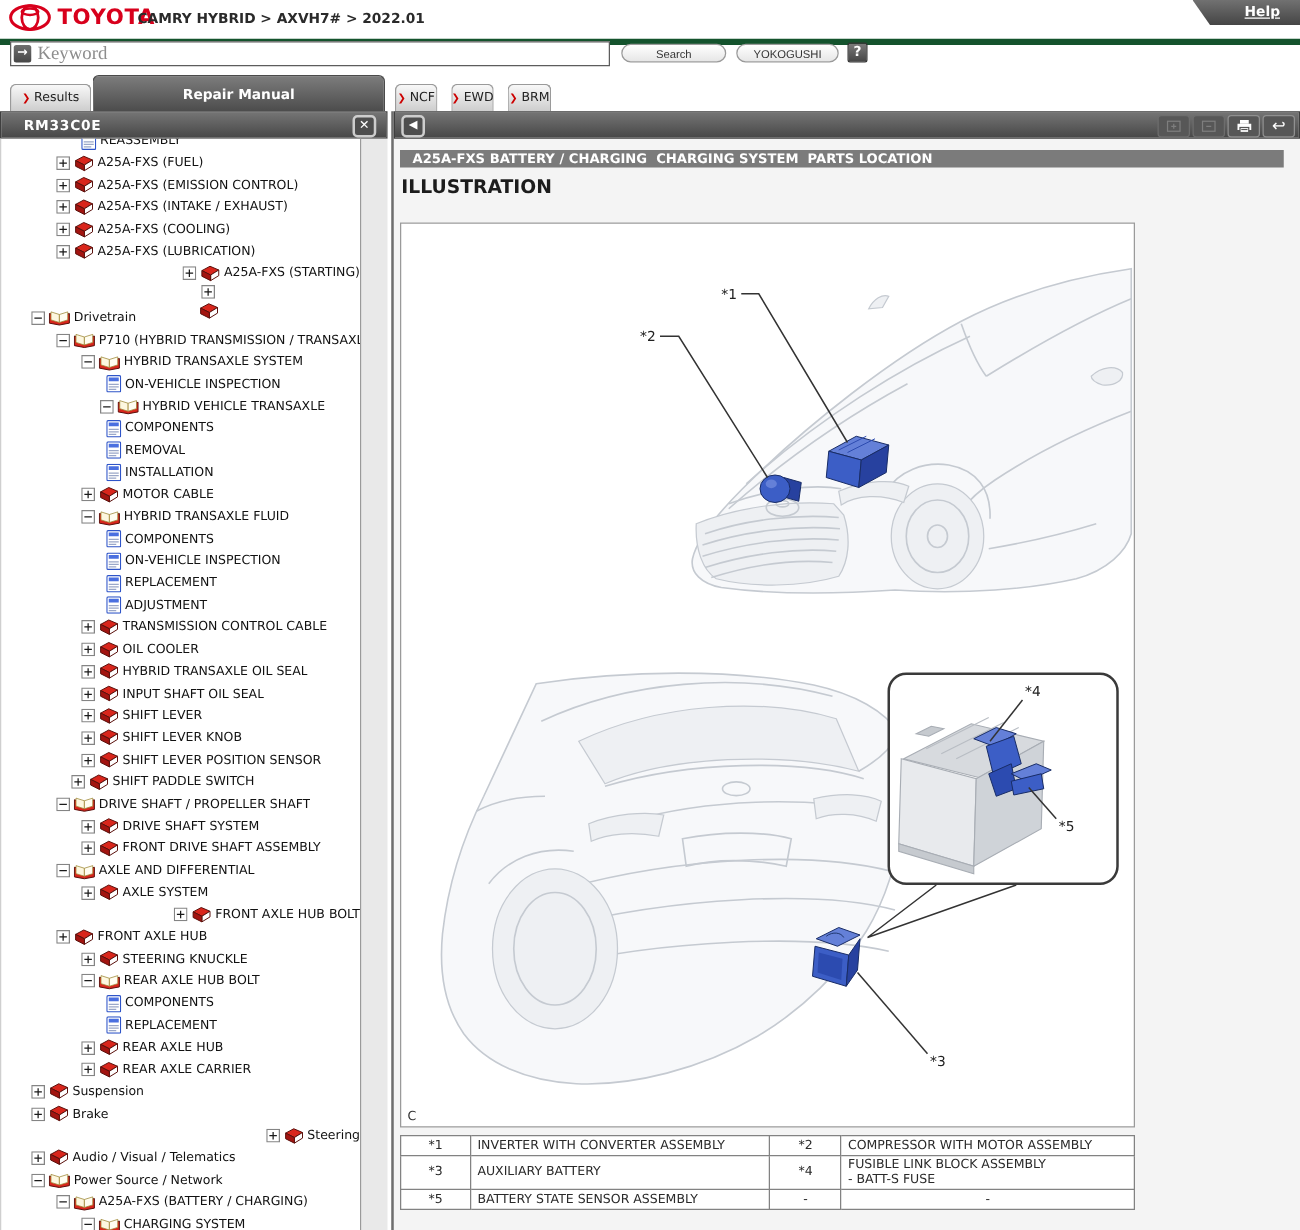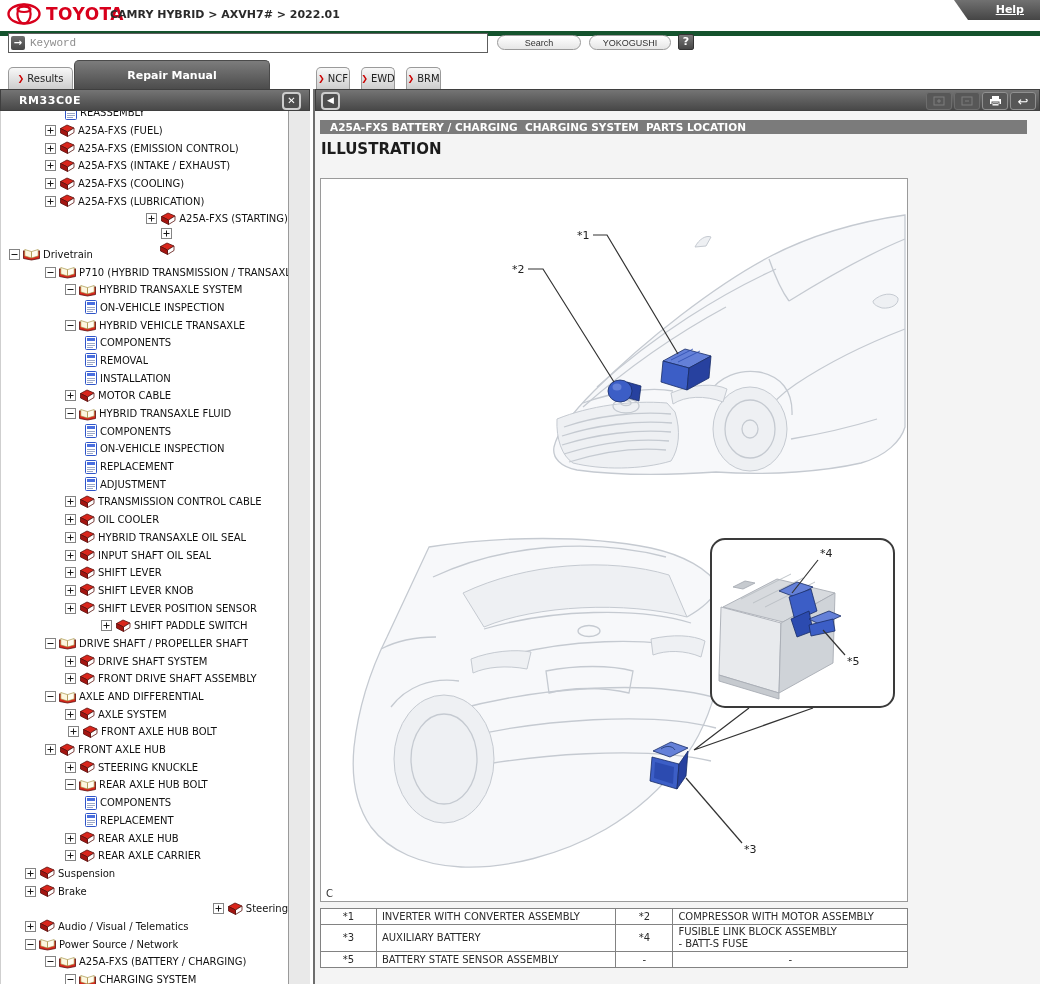--- a/index.html
+++ b/index.html
@@ -17,39 +17,39 @@
   .crumb { position:absolute; left:110px; top:8px; font-size:11px; font-weight:600; color:#2a2a2a; }
   .help-btn { position:absolute; right:0; top:0; width:86px; height:20px;
     background:linear-gradient(#717171,#454545);
     clip-path:polygon(0 0,100% 0,100% 100%,14px 100%); cursor:pointer; }
   .help-btn span { position:absolute; right:16px; top:3px; color:#fff; font-size:11px; font-weight:bold; text-decoration:underline; }
 
   
   .kw-wrap { position:absolute; top:33px; left:8px; width:480px; height:20px; border:1px solid #5d5d5d; background:#fff; }
   .kw-icon { position:absolute; left:2px; top:2px; width:14px; height:14px; background:linear-gradient(#6f6f6f,#474747);
     color:#fff; font-size:10px; line-height:14px; text-align:center; border-radius:2px; font-weight:bold; }
-  .kw-input { position:absolute; left:19px; top:1px; width:455px; height:16px; border:none; outline:none; font-size:11px; color:#333;
-    font-family:Liberation Mono, monospace; }
+  .kw-input { position:absolute; left:19px; top:1px; width:455px; height:16px; border:none; outline:none; font-size:15px; color:#333;
+    font-family:Liberation Serif, serif; }
   .kw-input::placeholder { color:#8d8d8d; }
   .pill-btn { position:absolute; top:35px; height:15px; border:1px solid #9a9a9a; border-radius:8px;
     background:linear-gradient(#ffffff,#e6e6e6); font-size:9px; color:#333; text-align:center; line-height:13px; cursor:pointer; }
   .pill-search { left:497px; width:84px; }
   .pill-yoko { left:589px; width:82px; }
   .qmark { position:absolute; left:678px; top:34px; width:16px; height:16px; background:linear-gradient(#7a7a7a,#474747);
     border:1px solid #333; border-radius:2px; color:#fff; font-weight:bold; font-size:11px; line-height:14px; text-align:center; cursor:pointer; }
 
   
   .tabs { position:absolute; top:58px; left:0; right:0; height:31px; background:#fff; }
   .tab { position:absolute; bottom:0; height:22px; border:1px solid #9a9a9a; border-bottom:none; border-radius:5px 5px 0 0;
     background:linear-gradient(#f8f8f8,#cdcdcd); font-size:10px; color:#222;
     display:flex; align-items:center; justify-content:center; gap:3px; cursor:pointer; white-space:nowrap; }
   .tab .arr { color:#cc0000; font-size:8px; font-weight:bold; }
   .tab.active { height:29px; background:linear-gradient(#7c7c7c,#4c4c4c); color:#fff; font-weight:bold; border-color:#4a4a4a; font-size:11px; }
   .tab-0 { left:8px;   width:65px; }
-  .tab-1 { left:74px;  width:196px; }
+  .tab-1 { left:74px;  width:234px; }
   .tab-2 { left:316px; width:34px; }
   .tab-3 { left:361px; width:34px; }
   .tab-4 { left:406px; width:35px; }
 
   
   .bar { background:linear-gradient(#747474,#484848); border:1px solid #3f3f3f; }
   .sq-btn { background:#4e4e4e; border:2px solid #cdcdcd; border-radius:4px; color:#fff; text-align:center; cursor:pointer; }
 
   
   .sidebar { position:absolute; top:89px; left:0; width:310px; bottom:0; }
@@ -267,21 +267,21 @@
             </span>
             <span class="ico">
               <svg width="16" height="14" viewBox="0 0 16 14">
                 <polygon points="1.5,4.5 8,1 15,4 8.5,8" fill="#d9261c" stroke="#5a100c" stroke-width="0.8"></polygon>
                 <polygon points="8.5,8 15,4 15,8.5 8.5,12.5" fill="#fdfdfd" stroke="#5a100c" stroke-width="0.8"></polygon>
                 <polygon points="1.5,4.5 8.5,8 8.5,12.5 1.5,9" fill="#a31410" stroke="#5a100c" stroke-width="0.8"></polygon>
               </svg>
             </span>
             <span class="tlabel">CRUISE CONTROL</span>
           </div>
-          <div class="trow" style="padding-left: 8px;">
+          <div class="trow" style="padding-left: 24px;">
             <span class="ico">
               <svg width="11" height="11">
                 <rect x="0.5" y="0.5" width="10" height="10" fill="#fff" stroke="#848484"></rect>
                 <path d="M2.5,5.5 H8.5" stroke="#1a1a1a"></path>
               </svg>
             </span>
             <span class="ico">
               <svg width="17" height="14" viewBox="0 0 17 14">
                 <path d="M0.5,3.8 L8.5,6 L16.5,3.8 L16.5,11.5 L8.5,13 L0.5,11.5 Z" fill="#d9261c" stroke="#5a100c" stroke-width="0.8"></path>
                 <polygon points="1.8,2.5 8.5,4.6 8.5,11 1.8,8.9" fill="#fdf7df" stroke="#9b8430" stroke-width="0.6"></polygon>
@@ -325,21 +325,21 @@
           <div class="trow" style="padding-left: 84px;">
             <span class="ico">
               <svg width="12" height="14" viewBox="0 0 12 14">
                 <rect x="0.5" y="0.5" width="11" height="13" rx="1" fill="#fff" stroke="#2f55c8"></rect>
                 <rect x="2" y="2" width="8" height="3" fill="#4a6fe0"></rect>
                 <path d="M2,7.5 H10 M2,9.5 H10 M2,11.5 H8" stroke="#9aa7c8"></path>
               </svg>
             </span>
             <span class="tlabel">ON-VEHICLE INSPECTION</span>
           </div>
-          <div class="trow" style="padding-left: 64px;">
+          <div class="trow" style="padding-left: 64px; margin-left: 15px;">
             <span class="ico">
               <svg width="11" height="11">
                 <rect x="0.5" y="0.5" width="10" height="10" fill="#fff" stroke="#848484"></rect>
                 <path d="M2.5,5.5 H8.5" stroke="#1a1a1a"></path>
               </svg>
             </span>
             <span class="ico">
               <svg width="17" height="14" viewBox="0 0 17 14">
                 <path d="M0.5,3.8 L8.5,6 L16.5,3.8 L16.5,11.5 L8.5,13 L0.5,11.5 Z" fill="#d9261c" stroke="#5a100c" stroke-width="0.8"></path>
                 <polygon points="1.8,2.5 8.5,4.6 8.5,11 1.8,8.9" fill="#fdf7df" stroke="#9b8430" stroke-width="0.6"></polygon>
@@ -555,21 +555,21 @@
             </span>
             <span class="ico">
               <svg width="16" height="14" viewBox="0 0 16 14">
                 <polygon points="1.5,4.5 8,1 15,4 8.5,8" fill="#d9261c" stroke="#5a100c" stroke-width="0.8"></polygon>
                 <polygon points="8.5,8 15,4 15,8.5 8.5,12.5" fill="#fdfdfd" stroke="#5a100c" stroke-width="0.8"></polygon>
                 <polygon points="1.5,4.5 8.5,8 8.5,12.5 1.5,9" fill="#a31410" stroke="#5a100c" stroke-width="0.8"></polygon>
               </svg>
             </span>
             <span class="tlabel">SHIFT LEVER POSITION SENSOR</span>
           </div>
-          <div class="trow" style="padding-left: 100px;">
+          <div class="trow" style="padding-left: 56px;">
             <span class="ico">
               <svg width="11" height="11">
                 <rect x="0.5" y="0.5" width="10" height="10" fill="#fff" stroke="#848484"></rect>
                 <path d="M2.5,5.5 H8.5 M5.5,2.5 V8.5" stroke="#1a1a1a"></path>
               </svg>
             </span>
             <span class="ico">
               <svg width="16" height="14" viewBox="0 0 16 14">
                 <polygon points="1.5,4.5 8,1 15,4 8.5,8" fill="#d9261c" stroke="#5a100c" stroke-width="0.8"></polygon>
                 <polygon points="8.5,8 15,4 15,8.5 8.5,12.5" fill="#fdfdfd" stroke="#5a100c" stroke-width="0.8"></polygon>
@@ -651,21 +651,21 @@
             </span>
             <span class="ico">
               <svg width="16" height="14" viewBox="0 0 16 14">
                 <polygon points="1.5,4.5 8,1 15,4 8.5,8" fill="#d9261c" stroke="#5a100c" stroke-width="0.8"></polygon>
                 <polygon points="8.5,8 15,4 15,8.5 8.5,12.5" fill="#fdfdfd" stroke="#5a100c" stroke-width="0.8"></polygon>
                 <polygon points="1.5,4.5 8.5,8 8.5,12.5 1.5,9" fill="#a31410" stroke="#5a100c" stroke-width="0.8"></polygon>
               </svg>
             </span>
             <span class="tlabel">AXLE SYSTEM</span>
           </div>
-          <div class="trow" style="padding-left: 67px;">
+          <div class="trow" style="padding-left: 90px; justify-content: flex-end;">
             <span class="ico">
               <svg width="11" height="11">
                 <rect x="0.5" y="0.5" width="10" height="10" fill="#fff" stroke="#848484"></rect>
                 <path d="M2.5,5.5 H8.5 M5.5,2.5 V8.5" stroke="#1a1a1a"></path>
               </svg>
             </span>
             <span class="ico">
               <svg width="16" height="14" viewBox="0 0 16 14">
                 <polygon points="1.5,4.5 8,1 15,4 8.5,8" fill="#d9261c" stroke="#5a100c" stroke-width="0.8"></polygon>
                 <polygon points="8.5,8 15,4 15,8.5 8.5,12.5" fill="#fdfdfd" stroke="#5a100c" stroke-width="0.8"></polygon>

